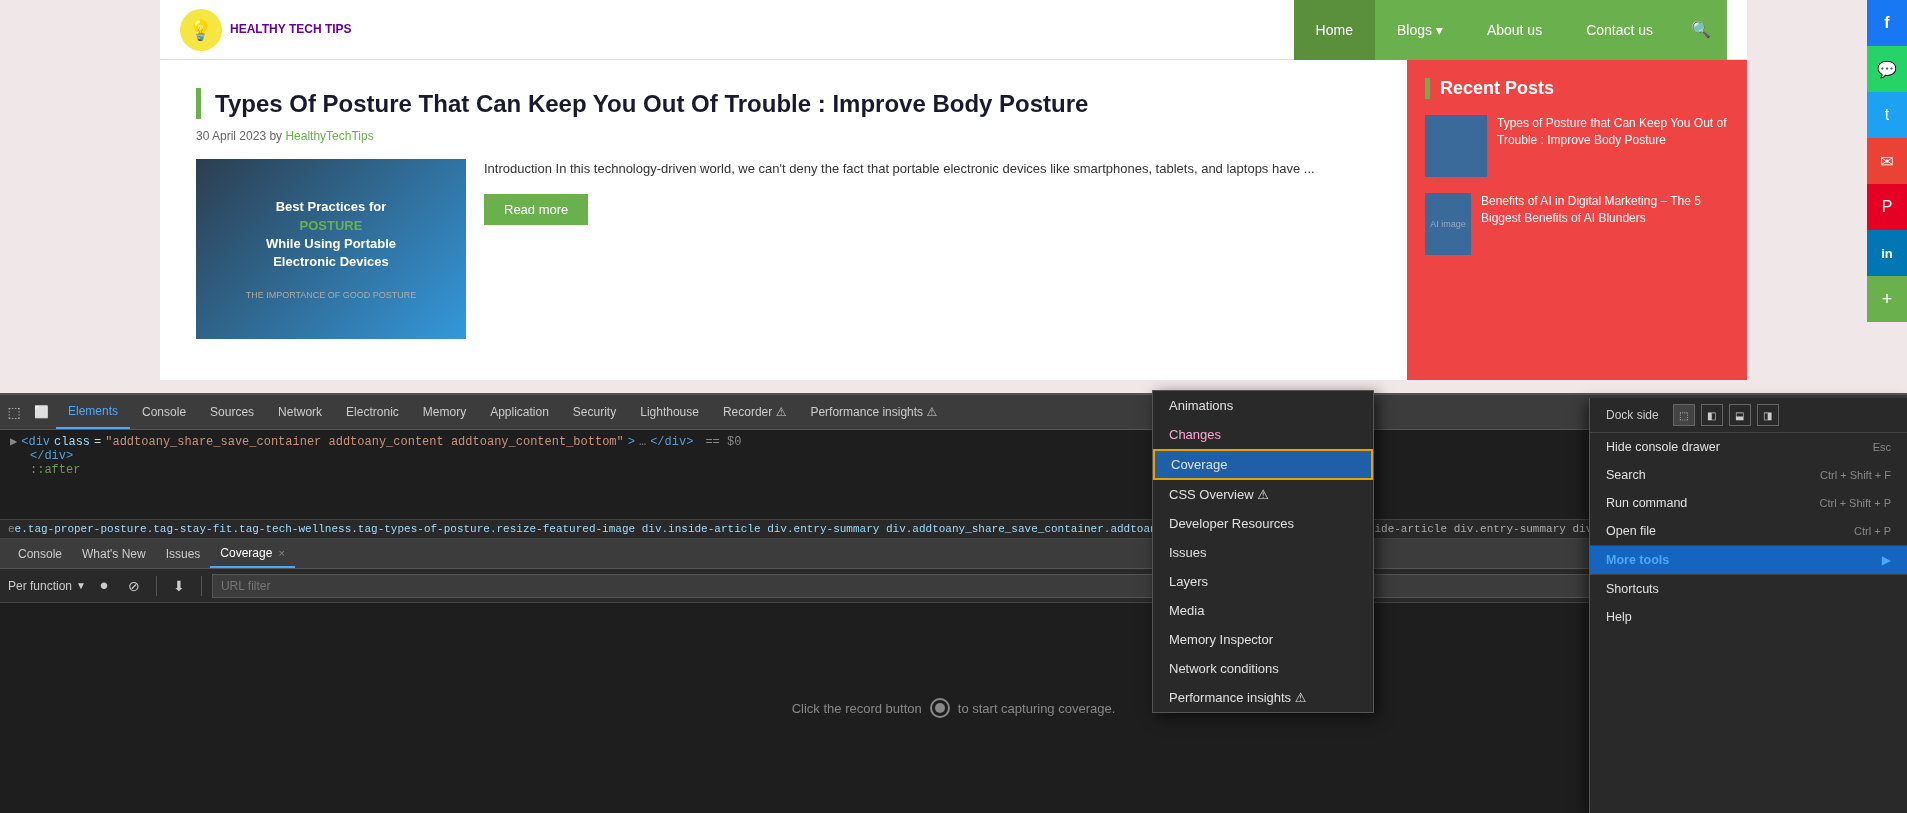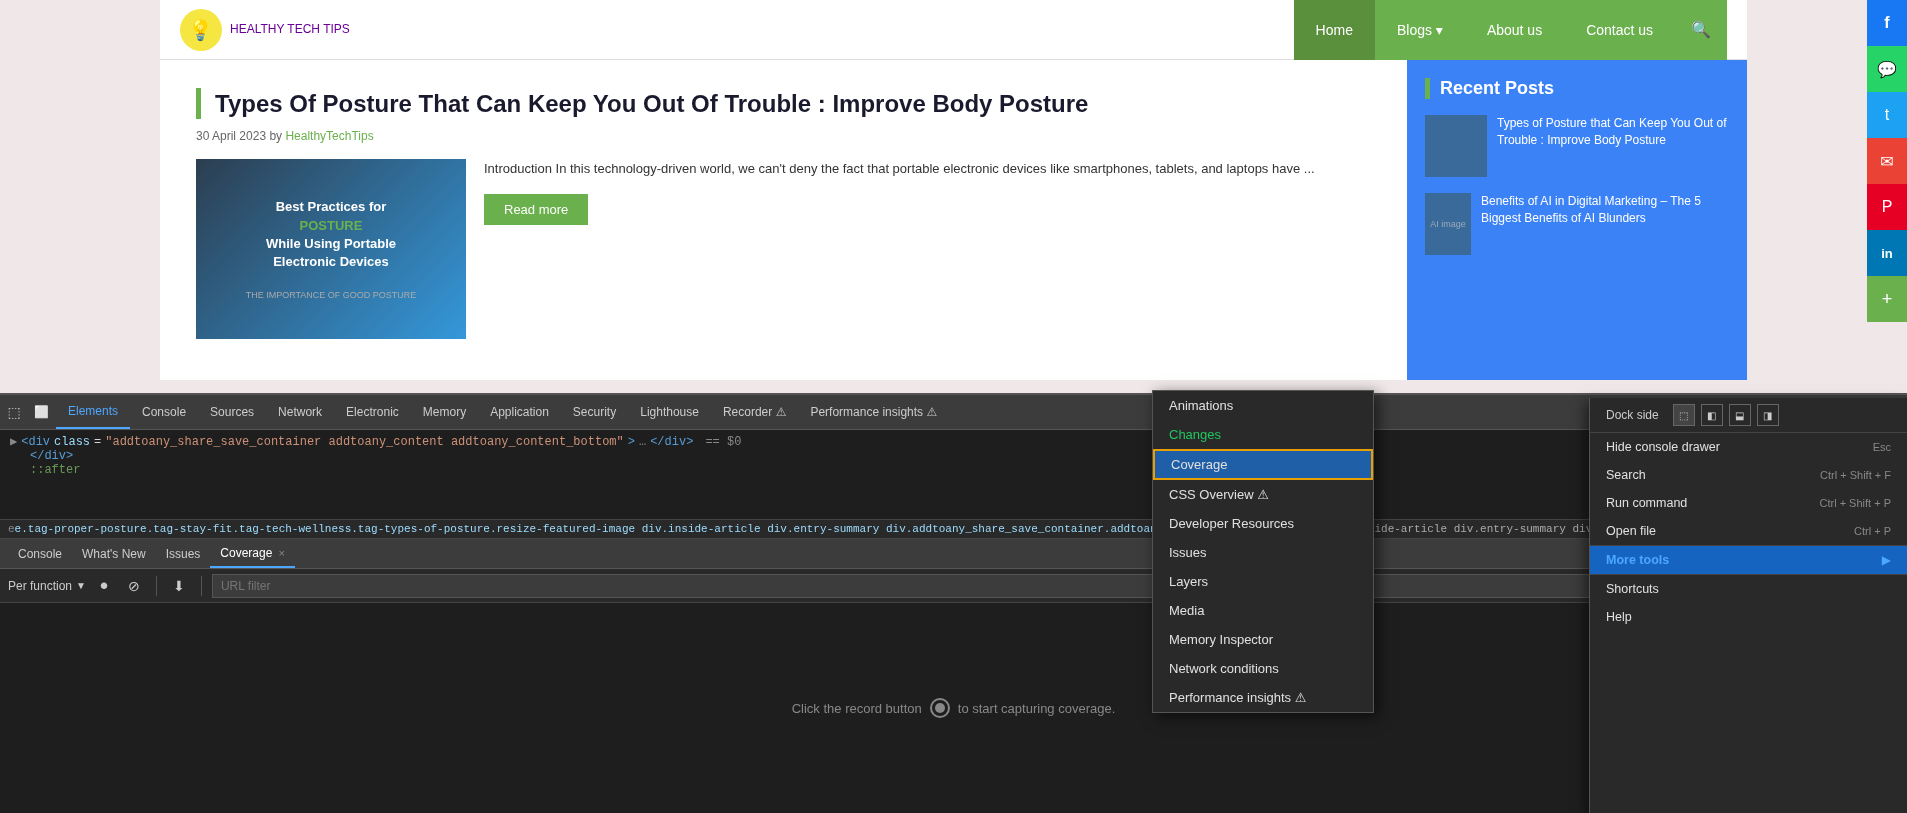--- a/index.html
+++ b/index.html
@@ -8,21 +8,21 @@
 </head>
 <body>
 
 <div style="position:relative; width:1907px; height:813px; background:#f0e8e8; overflow:hidden;">
 
   <div style="margin-left:160px; margin-right:160px; background:white;">
 
     <div style="display:flex; align-items:center; background:white; height:60px; padding:0 20px; border-bottom:1px solid #ddd;">
       <div style="display:flex; align-items:center; gap:8px;">
         <div style="width:42px; height:42px; background:#f5e642; border-radius:50%; display:flex; align-items:center; justify-content:center; font-size:20px;">💡</div>
-        <div style="color:#6b0099; font-weight:normal; font-size:12px; line-height:1.3;">HEALTHY
+        <div style="color:#6b0099; font-weight:bold; font-size:12px; line-height:1.3;">HEALTHY
 TECH
 TIPS</div>
       </div>
       <div style="margin-left:auto; display:flex; align-items:stretch; height:60px;">
         <div style="padding:0 22px; display:flex; align-items:center; background:#5a8f3c; color:white; font-size:14px; cursor:pointer;">Home</div>
         <div style="padding:0 22px; display:flex; align-items:center; background:#6ab04c; color:white; font-size:14px; cursor:pointer;">Blogs ▾</div>
         <div style="padding:0 22px; display:flex; align-items:center; background:#6ab04c; color:white; font-size:14px; cursor:pointer;">About us</div>
         <div style="padding:0 22px; display:flex; align-items:center; background:#6ab04c; color:white; font-size:14px; cursor:pointer;">Contact us</div>
         <div style="padding:0 16px; display:flex; align-items:center; background:#6ab04c; color:white; font-size:16px; cursor:pointer;">🔍</div>
       </div>
@@ -39,21 +39,21 @@
             <div style="color:white; font-size:13px; font-weight:bold; line-height:1.4;">Best Practices for<br><span style="color:#6ab04c;">POSTURE</span><br>While Using Portable<br>Electronic Devices</div>
             <div style="color:#aaa; font-size:9px; margin-top:19px;">THE IMPORTANCE OF GOOD POSTURE</div>
           </div>
           <div style="flex:1;">
             <p style="font-size:13px; color:#333; line-height:1.6;">Introduction In this technology-driven world, we can't deny the fact that portable electronic devices like smartphones, tablets, and laptops have ...</p>
             <div style="display:inline-block; background:#6ab04c; color:white; padding:8px 20px; margin-top:14px; font-size:13px; cursor:pointer;">Read more</div>
           </div>
         </div>
       </div>
 
-      <div style="width:340px; background:#3b82f6; padding:18px; flex-shrink:0; overflow:hidden;">
+      <div style="width:340px; background:#ef4444; padding:18px; flex-shrink:0; overflow:hidden;">
         <div style="font-size:18px; color:white; font-weight:bold; border-left:5px solid #6ab04c; padding-left:10px; margin-bottom:16px;">Recent Posts</div>
         <div style="display:flex; gap:10px; margin-bottom:16px; align-items:flex-start;">
           <div style="width:62px; height:62px; background:#3a6a9a; flex-shrink:0;"></div>
           <div style="color:white; font-size:12px; line-height:1.4;">Types of Posture that Can Keep You Out of Trouble : Improve Body Posture</div>
         </div>
         <div style="display:flex; gap:10px; align-items:flex-start;">
           <div style="width:46px; height:62px; background:#3a6a9a; flex-shrink:0; display:flex; align-items:center; justify-content:center; color:#9ab; font-size:9px; text-align:center;">AI image</div>
           <div style="color:white; font-size:12px; line-height:1.4;">Benefits of AI in Digital Marketing – The 5 Biggest Benefits of AI Blunders</div>
         </div>
       </div>
@@ -150,21 +150,21 @@
       <span>Click the record button</span>
       <div style="width:20px; height:20px; border-radius:50%; border:2px solid #888; display:flex; align-items:center; justify-content:center;">
         <div style="width:10px; height:10px; border-radius:50%; background:#888;"></div>
       </div>
       <span>to start capturing coverage.</span>
     </div>
   </div>
 
   <div style="position:absolute; top:390px; left:1152px; width:222px; background:#292929; border:1px solid #555; z-index:200; box-shadow:4px 4px 14px rgba(0,0,0,0.6);">
     <div style="padding:7px 16px; color:#e0e0e0; font-size:13px; cursor:pointer;">Animations</div>
-    <div style="padding:7px 16px; color:#22c55e; font-size:13px; cursor:pointer;">Changes</div>
+    <div style="padding:7px 16px; color:#f9a8d4; font-size:13px; cursor:pointer;">Changes</div>
     <div style="padding:6px 16px; color:#e0e0e0; font-size:13px; cursor:pointer; background:#1e5fa8; border:2px solid #e8a000;">Coverage</div>
     <div style="padding:7px 16px; color:#e0e0e0; font-size:13px; cursor:pointer;">CSS Overview ⚠</div>
     <div style="padding:7px 16px; color:#e0e0e0; font-size:13px; cursor:pointer;">Developer Resources</div>
     <div style="padding:7px 16px; color:#e0e0e0; font-size:13px; cursor:pointer;">Issues</div>
     <div style="padding:7px 16px; color:#e0e0e0; font-size:13px; cursor:pointer;">Layers</div>
     <div style="padding:7px 16px; color:#e0e0e0; font-size:13px; cursor:pointer;">Media</div>
     <div style="padding:7px 16px; color:#e0e0e0; font-size:13px; cursor:pointer;">Memory Inspector</div>
     <div style="padding:7px 16px; color:#e0e0e0; font-size:13px; cursor:pointer;">Network conditions</div>
     <div style="padding:7px 16px; color:#e0e0e0; font-size:13px; cursor:pointer;">Performance insights ⚠</div>
   </div>

